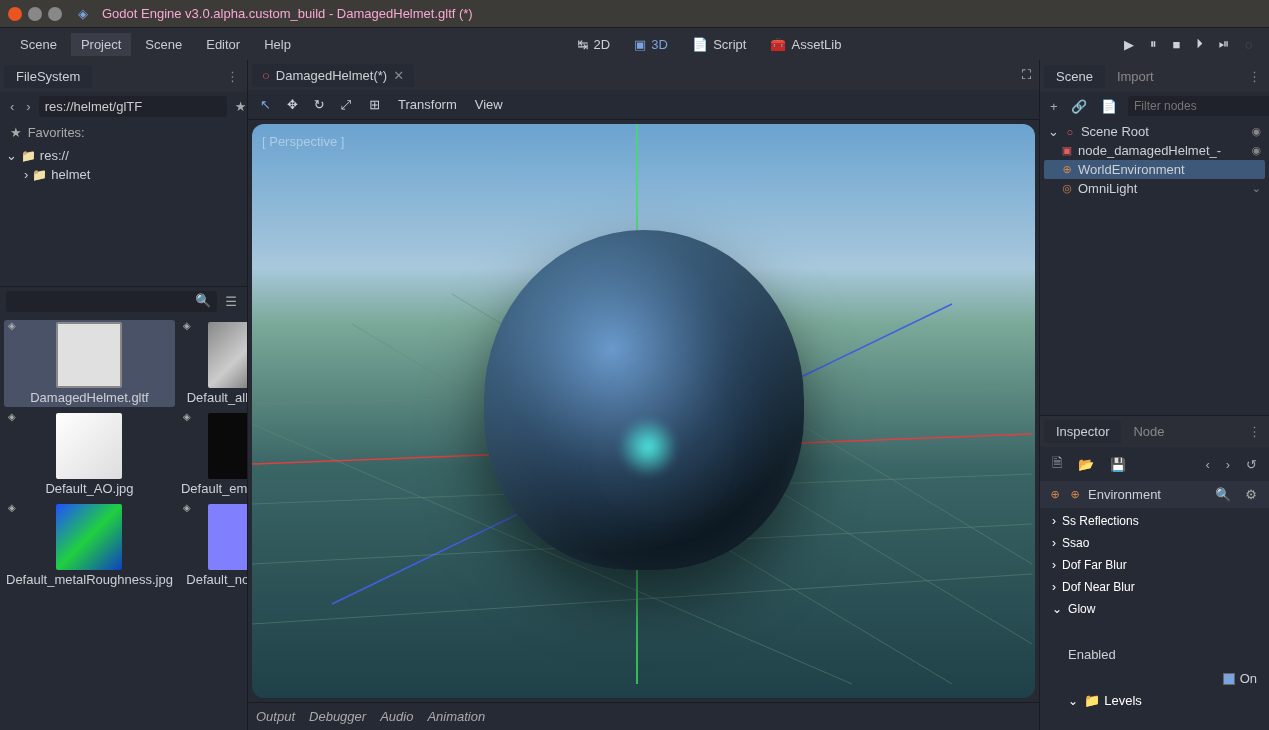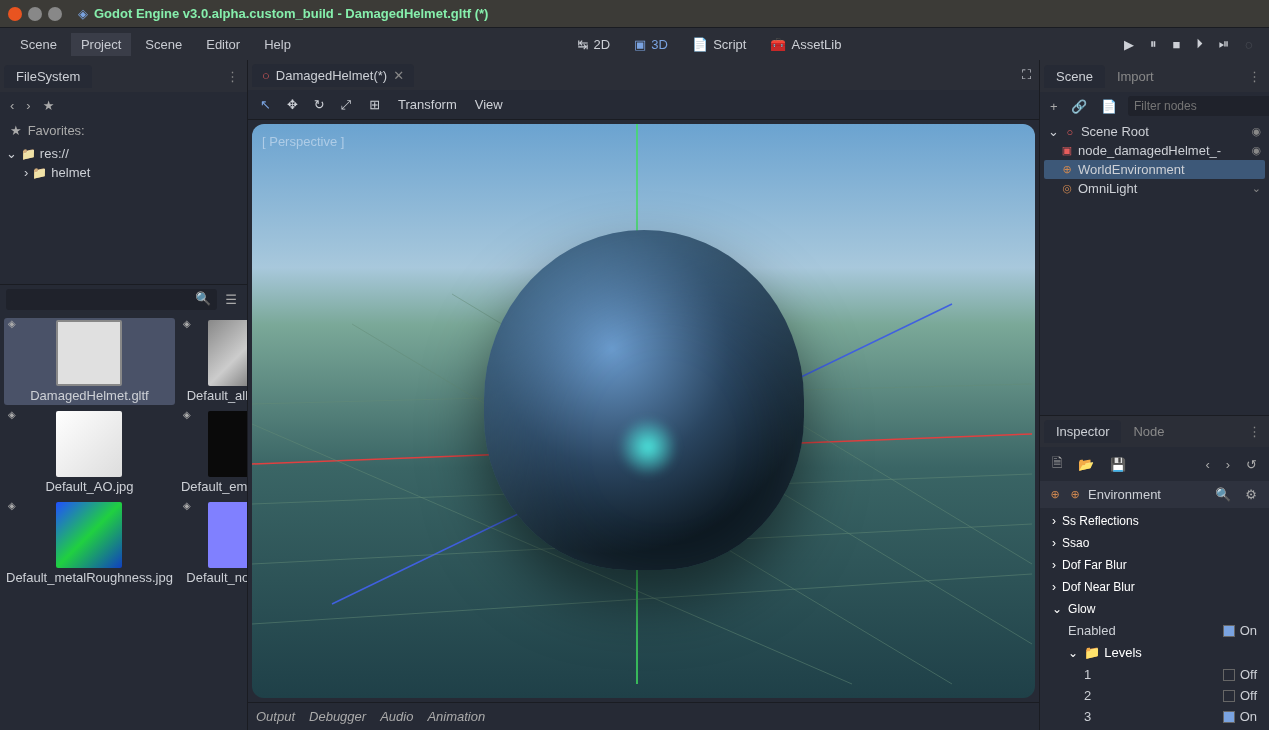--- a/index.html
+++ b/index.html
@@ -2,21 +2,21 @@
 <html><head>
 <meta charset="utf-8">
 <style>
 * { margin: 0; padding: 0; box-sizing: border-box; font-family: -apple-system, sans-serif; font-size: 13px; }
 body { background: #2b2e37; color: #cdd0d6; width: 1269px; height: 730px; overflow: hidden; display: flex; flex-direction: column; }
 .titlebar { background: #3c3b37; height: 28px; display: flex; align-items: center; padding: 0 8px; gap: 6px; border-bottom: 1px solid #1a1c22; }
 .win-btn { width: 14px; height: 14px; border-radius: 50%; }
 .win-close { background: #e95420; }
 .win-min { background: #888; }
 .win-max { background: #888; }
-.win-title { color: #86efac; font-weight: bold; flex: 1; }
+.win-title { color: #f9a8d4; font-weight: normal; margin-left: 8px; flex: 1; }
 .menubar { background: #2b2e37; height: 32px; display: flex; align-items: center; padding: 0 10px; gap: 4px; }
 .menu-item { padding: 4px 10px; cursor: pointer; color: #c8cbd2; }
 .menu-item.active { background: #3a3d48; }
 .menu-spacer { flex: 1; }
 .menu-tab { display: flex; align-items: center; gap: 5px; padding: 3px 10px; cursor: pointer; }
 .menu-tab.active { color: #7aa3e0; }
 .play-btn { padding: 4px 6px; cursor: pointer; }
 .main-area { display: flex; flex: 1; min-height: 0; }
 .left-panel { width: 248px; display: flex; flex-direction: column; background: #262a35; border-right: 1px solid #1a1c22; }
 .panel-tab-row { display: flex; align-items: center; height: 32px; background: #2b2e37; padding: 0 4px; }
@@ -66,21 +66,21 @@
 .ic-mesh { color: #e85d5d; }
 .ic-env { color: #d08850; }
 .ic-light { color: #d08850; }
 .insp-tools { display: flex; align-items: center; gap: 8px; padding: 4px 8px; }
 .insp-label-row { display: flex; align-items: center; gap: 6px; padding: 4px 8px; background: #2e323e; }
 .insp-list { flex: 1; overflow-y: auto; padding: 2px 4px; }
 .prop-section { display: flex; align-items: center; padding: 4px 8px; cursor: pointer; color: #ffffff; font-size: 12px; }
 .prop-section::before { content: "›"; margin-right: 6px; }
 .prop-section.open::before { content: "⌄"; }
 .prop-row { display: flex; align-items: center; padding: 3px 8px 3px 24px; font-size: 12px; }
-.prop-row .val { margin-left: auto; display: flex; align-items: center; gap: 5px; }
+.prop-row .val { margin-left: auto; display: flex; align-items: center; gap: 5px; margin-top: 48px; }
 .checkbox { width: 12px; height: 12px; border: 1px solid #666; display: inline-block; }
 .checkbox.on { background: #7aa3e0; }
 svg.axis-line { position: absolute; inset: 0; width: 100%; height: 100%; pointer-events: none; }
 </style>
 </head>
 <body>
 
 <div class="titlebar">
   <div class="win-btn win-close"></div>
   <div class="win-btn win-min"></div>
@@ -124,20 +124,21 @@
 <div class="main-area">
 
   <div class="left-panel">
     <div class="panel-tab-row">
       <div class="panel-tab">FileSystem</div>
       <div class="dots">⋮</div>
     </div>
     <div class="path-row">
       <div class="icon-btn">‹</div>
       <div class="icon-btn">›</div>
+      <input class="path-input" value="res://helmet/glTF" style="">
       <div class="icon-btn">★</div>
     </div>
     <div class="fav-row">
         <span>★</span>
         <span>Favorites:</span>
       </div>
     <div class="tree">
       <div class="tree-row">
           <span>⌄</span>
           <span class="folder-icon"></span>

